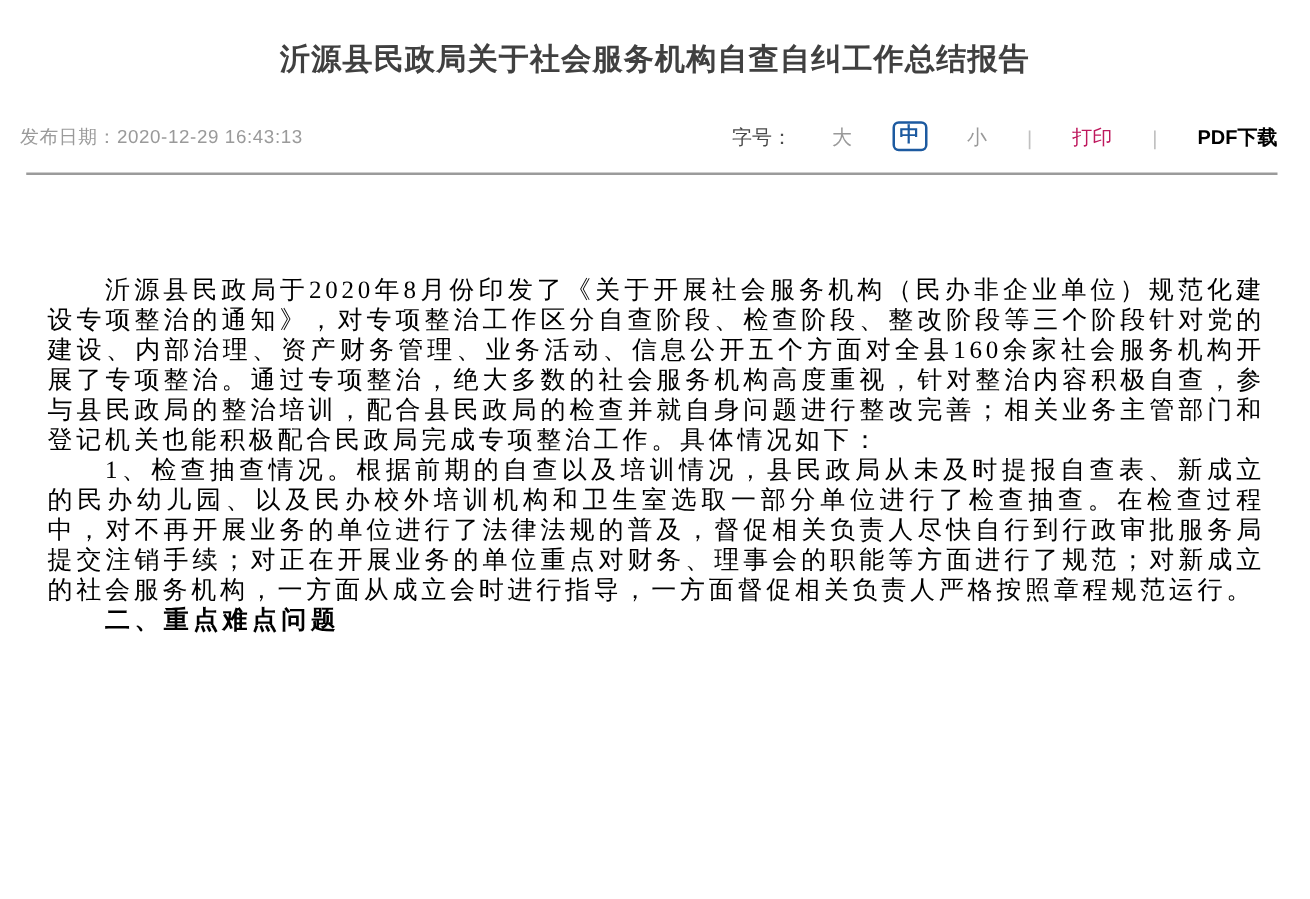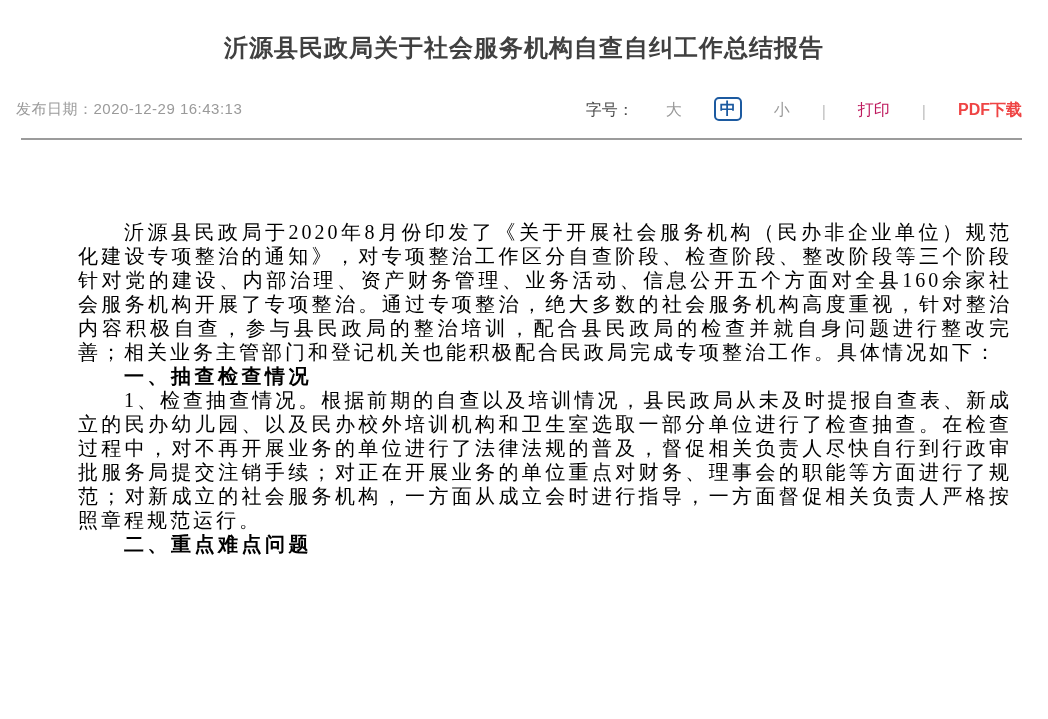--- a/index.html
+++ b/index.html
@@ -48,38 +48,37 @@
   .size-btn.active {
     color: #1c5aa0;
     font-weight: bold;
     border: 2px solid #1c5aa0;
     border-radius: 5px;
     padding: 0 4px;
     line-height: 20px;
   }
   .sep { color: #c0c0c0; }
   .print-btn { color: #be185d; cursor: pointer; }
-  .pdf-btn { color: #ef4444; font-weight: bold; cursor: pointer; }
+  .pdf-btn { color: #000000; font-weight: bold; cursor: pointer; }
   .divider {
     border: none;
     border-top: 2px solid #9b9b9b;
     margin: 16px 26px 0 21px;
   }
   .content {
     margin: 80px 36px 0 38px;
     font-family: "Liberation Serif", serif;
     font-size: 20px;
     line-height: 24px;
     letter-spacing: 3px;
     color: #000000;
     text-align: justify;
   }
   .para {
     text-indent: 46px;
-    margin-left: 40px;
   }
   .para.heading {
     font-weight: bold;
     font-family: "Liberation Sans", sans-serif;
     letter-spacing: 3.5px;
   }
 </style>
 </head>
 <body>
 
@@ -101,18 +100,17 @@
       <span class="print-btn">打印</span>
       <span class="sep">|</span>
       <span class="pdf-btn">PDF下载</span>
     </div>
   </div>
 
   <hr class="divider">
 
   <div class="content">
     <p class="para">沂源县民政局于2020年8月份印发了《关于开展社会服务机构（民办非企业单位）规范化建设专项整治的通知》，对专项整治工作区分自查阶段、检查阶段、整改阶段等三个阶段针对党的建设、内部治理、资产财务管理、业务活动、信息公开五个方面对全县160余家社会服务机构开展了专项整治。通过专项整治，绝大多数的社会服务机构高度重视，针对整治内容积极自查，参与县民政局的整治培训，配合县民政局的检查并就自身问题进行整改完善；相关业务主管部门和登记机关也能积极配合民政局完成专项整治工作。具体情况如下：</p>
-    <p class="para heading">一、抽查检查情况</p>
     <p class="para">1、检查抽查情况。根据前期的自查以及培训情况，县民政局从未及时提报自查表、新成立的民办幼儿园、以及民办校外培训机构和卫生室选取一部分单位进行了检查抽查。在检查过程中，对不再开展业务的单位进行了法律法规的普及，督促相关负责人尽快自行到行政审批服务局提交注销手续；对正在开展业务的单位重点对财务、理事会的职能等方面进行了规范；对新成立的社会服务机构，一方面从成立会时进行指导，一方面督促相关负责人严格按照章程规范运行。</p>
     <p class="para heading">二、重点难点问题</p>
   </div>
 
 </div>
 
 </body></html>

